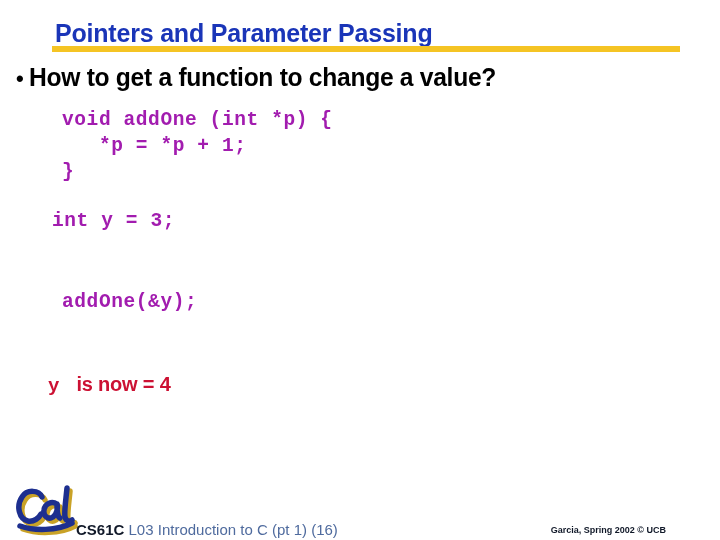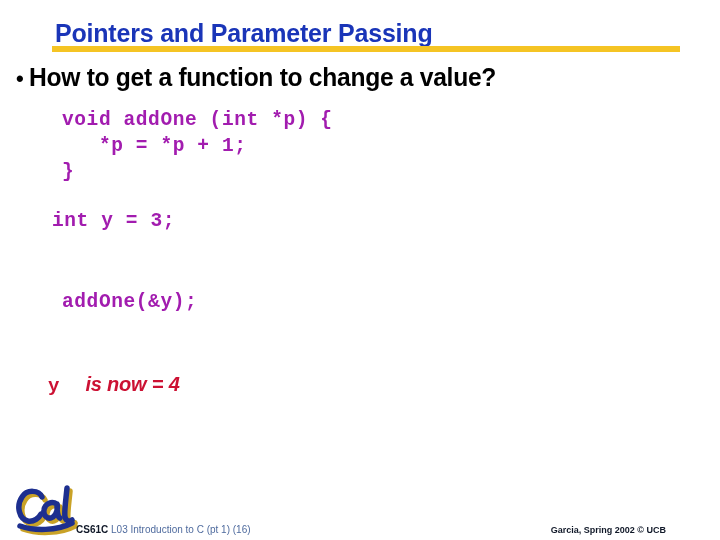--- a/index.html
+++ b/index.html
@@ -108,38 +108,37 @@
     line-height: 24px;
     color: #cc1133;
   }
   #result-text {
     font-family: "Liberation Sans", sans-serif;
     font-weight: bold;
     font-size: 20px;
     line-height: 24px;
     letter-spacing: -0.2px;
     color: #cc1133;
-    margin-left: 26px;
-    font-style: italic;
+    margin-left: 17px;
   }
 
   
   #cal-logo {
     position: absolute;
     left: 9px;
     top: 482px;
     width: 72px;
     height: 56px;
   }
   #footer-left {
     position: absolute;
     left: 76px;
     top: 524px;
     font-family: "Liberation Sans", sans-serif;
-    font-size: 10px;
+    font-size: 15px;
     line-height: 12px;
     white-space: nowrap;
   }
   #footer-left .strong {
     font-weight: bold;
     color: #101828;
   }
   #footer-left .light {
     font-weight: normal;
     color: #4f6b9e;

